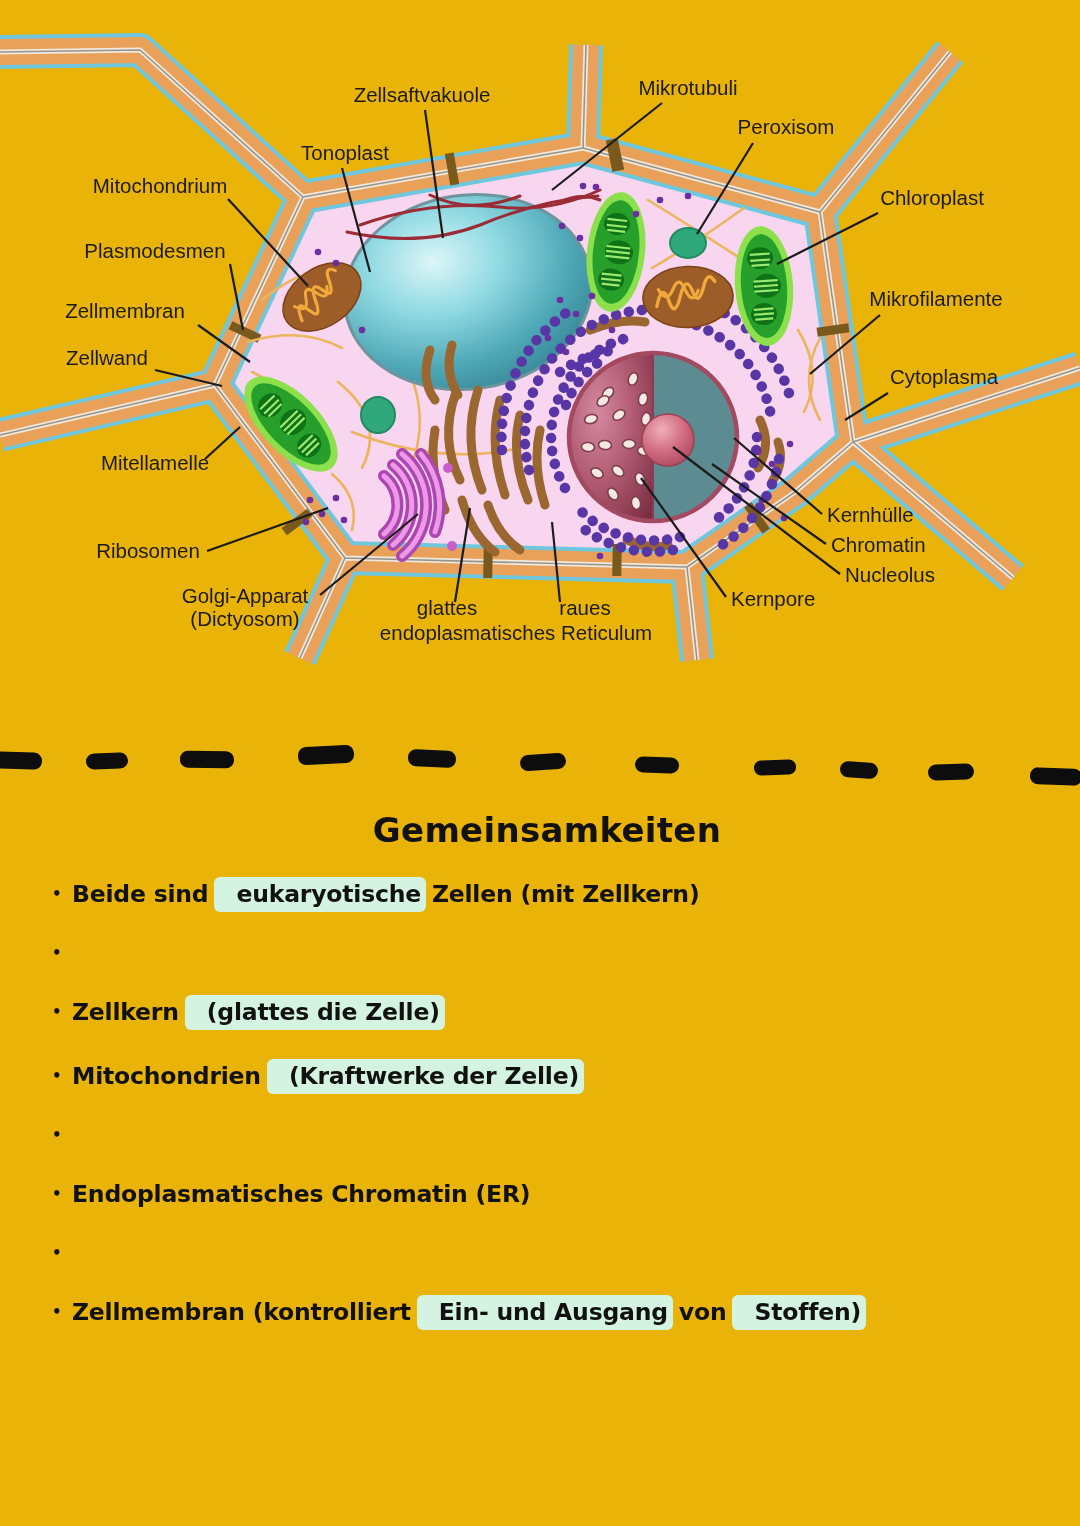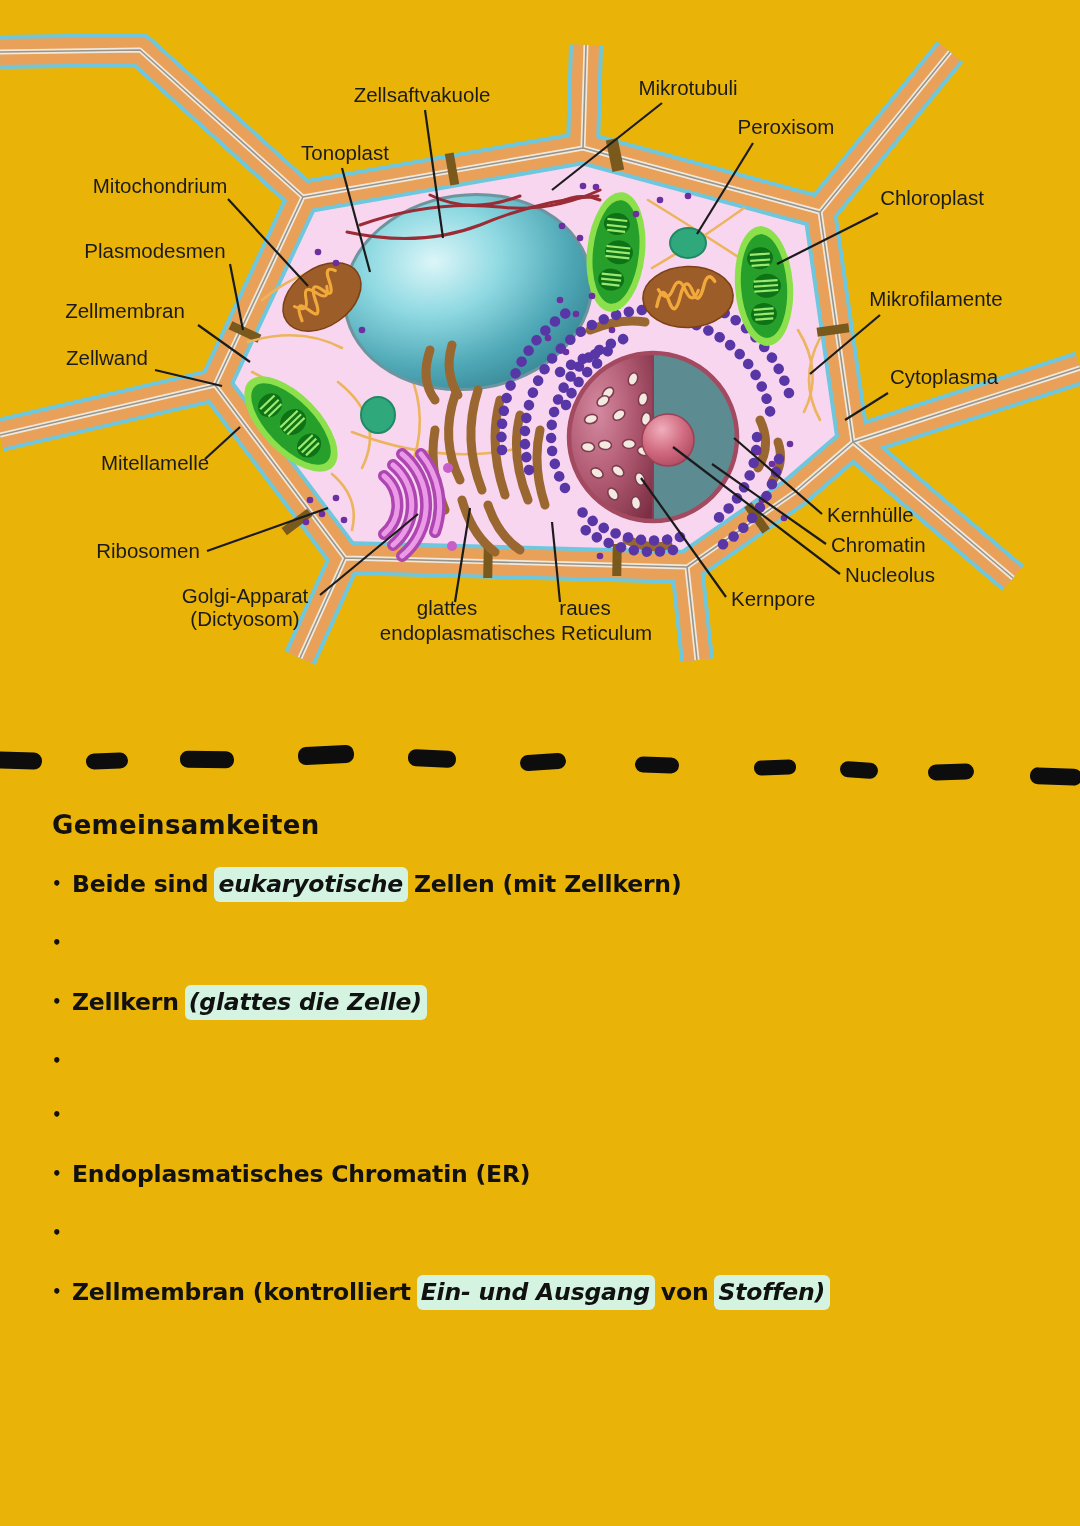--- a/index.html
+++ b/index.html
@@ -4,25 +4,25 @@
 <style>
   html,body{margin:0;padding:0;background:#ffffff;}
   .page{position:relative;width:1080px;height:1526px;background:#eab308;overflow:hidden;
         font-family:"Liberation Sans",sans-serif;}
   .diagram-svg{position:absolute;left:0;top:0;}
   .dlabel{font-family:"Liberation Sans",sans-serif;font-size:20.5px;fill:#1b1b1b;}
   .leader{stroke:#1b1b1b;stroke-width:2.2;}
   .divider-svg{position:absolute;left:0;top:742px;}
   .notes{position:absolute;left:52px;top:810px;width:990px;
          font-family:"DejaVu Sans",sans-serif;font-weight:bold;color:#111;}
-  .notes h1{font-size:26px;margin:0 0 30px 0;letter-spacing:.3px;}
+  .notes h1{font-size:34px;margin:0 0 30px 0;letter-spacing:.3px;text-align:center;}
   .notes ul{list-style:none;margin:0;padding:0;}
   .notes li{display:flex;align-items:center;font-size:23.5px;margin-bottom:36px;letter-spacing:-.2px;}
   .notes .dot{font-size:15px;width:20px;flex:0 0 20px;}
-  .notes .hl{background:#d4f4e1;border-radius:6px;padding:3px 5px 4px 4px;margin:12px -2px;font-style:italic;}
+  .notes .hl{background:#d4f4e1;border-radius:6px;padding:3px 5px 4px 22px;margin:12px -2px;}
 </style>
 </head>
 <body>
 
 <div class="page">
 
   <svg class="diagram-svg" width="1080" height="690" viewBox="0 0 1080 690">
     <defs>
       <radialGradient id="gVac" cx="38%" cy="32%" r="78%">
         <stop offset="0" stop-color="#dcf6f8"></stop>
@@ -299,20 +299,21 @@
         </li>
         <li>
           <span class="dot">•</span>
         </li>
         <li>
           <span class="dot">•</span>
           <span class="btxt"><span>Zellkern </span><span class="hl">(glattes die Zelle)</span></span>
         </li>
         <li>
           <span class="dot">•</span>
+          <span class="btxt"><span>Mitochondrien </span><span class="hl">(Kraftwerke der Zelle)</span></span>
         </li>
         <li>
           <span class="dot">•</span>
         </li>
         <li>
           <span class="dot">•</span>
           <span class="btxt"><span>Endoplasmatisches Chromatin (ER)</span></span>
         </li>
         <li>
           <span class="dot">•</span>

